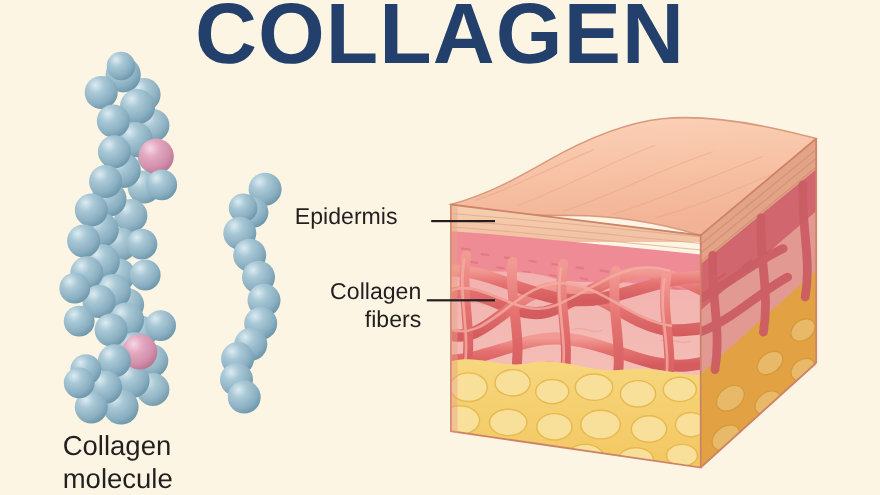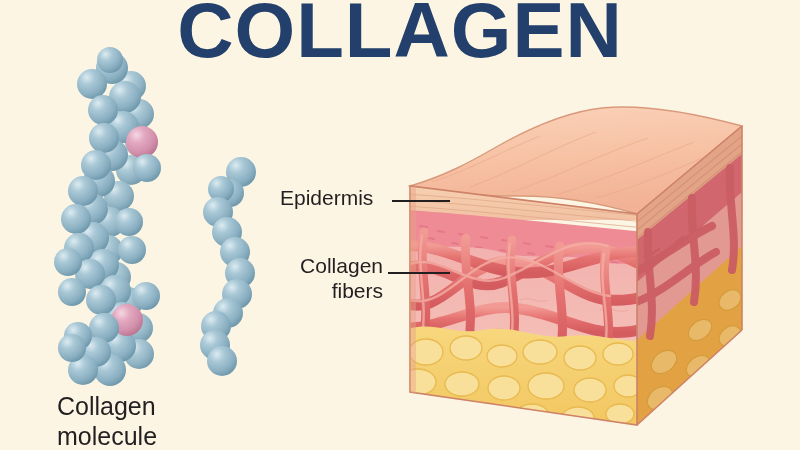--- a/index.html
+++ b/index.html
@@ -39,21 +39,20 @@
     font-family: "Liberation Sans", sans-serif;
     color: #231f20;
     line-height: 1.18;
     white-space: pre-line;
   }
   #label-epidermis {
     left: 268px;
     top: 186px;
     font-size: 21px;
     text-align: right;
-    margin-left: 12px;
   }
   #label-collagen-fibers {
     left: 238px;
     top: 254px;
     width: 145px;
     font-size: 21px;
     text-align: right;
   }
   #label-collagen-molecule {
     left: 57px;

